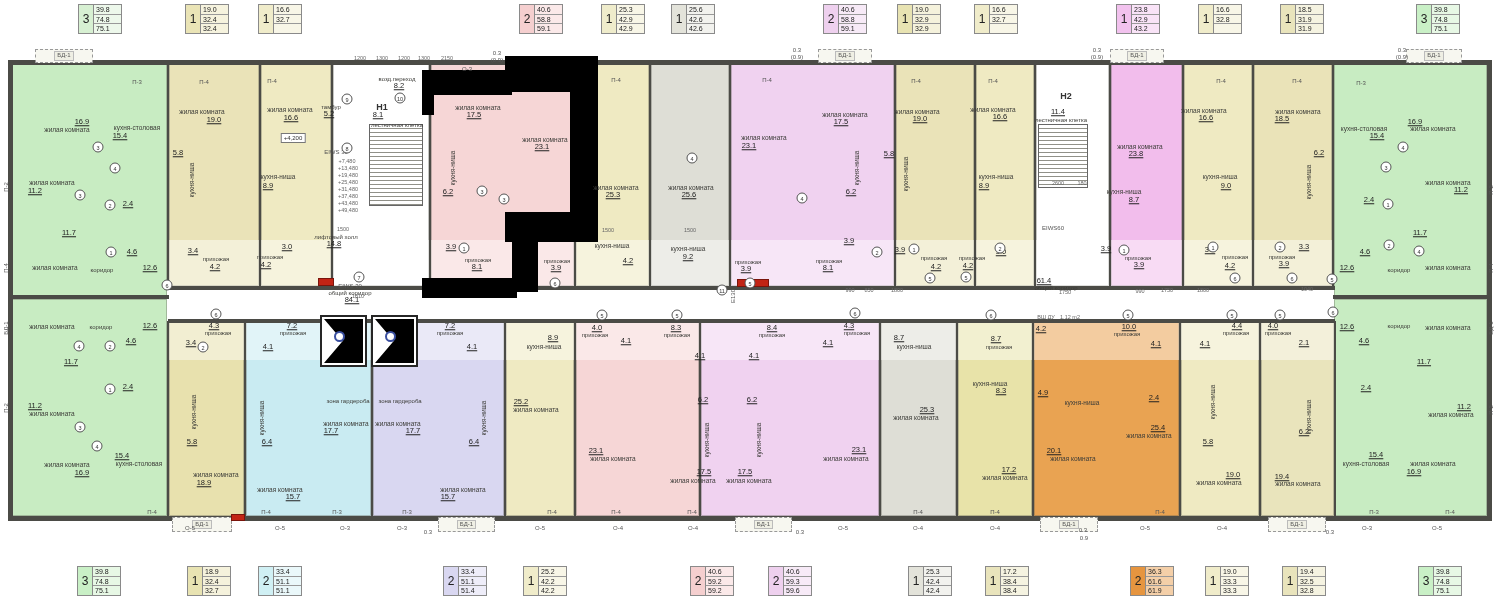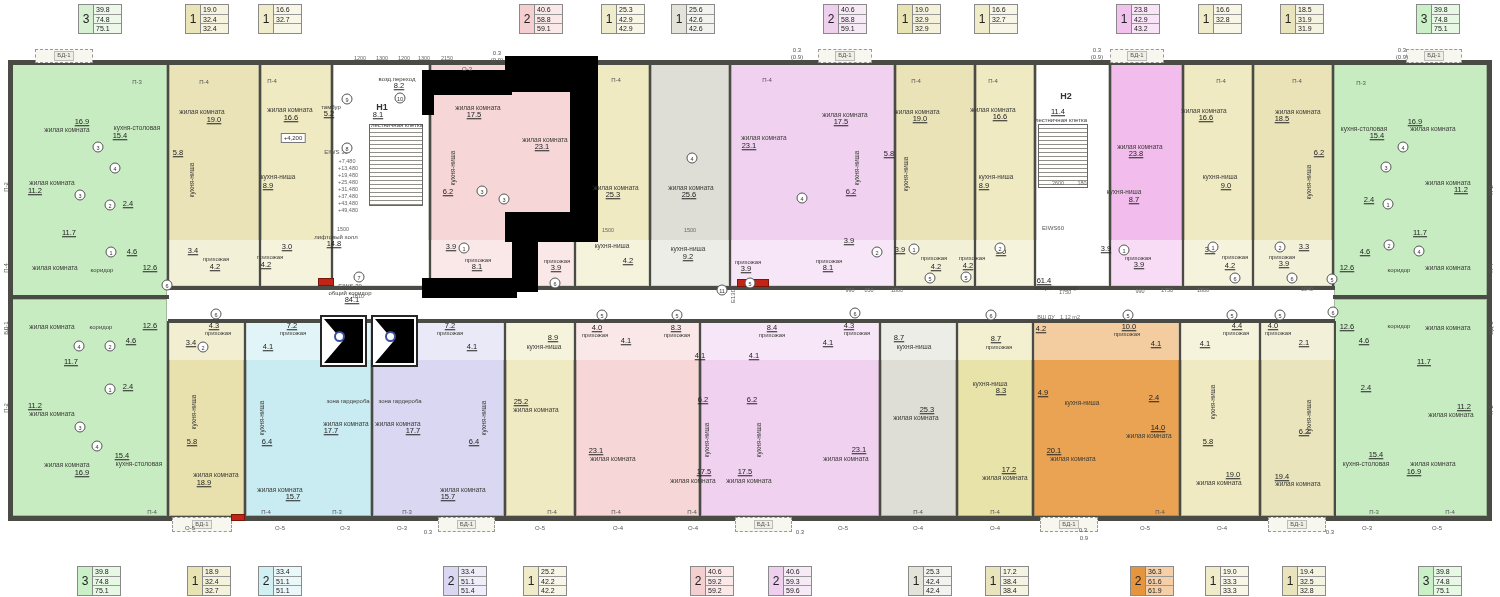--- a/index.html
+++ b/index.html
@@ -366,21 +366,21 @@
       <div class="lbl k-a" style="left: 1001px; top: 391px;">8.3</div>
       <div class="lbl k-a" style="left: 1009px; top: 470px;">17.2</div>
       <div class="lbl k-n" style="left: 1005px; top: 478px;">жилая комната</div>
       <div class="lbl k-a" style="left: 1041px; top: 329px;">4.2</div>
       <div class="lbl k-a" style="left: 1129px; top: 327px;">10.0</div>
       <div class="lbl k-m" style="left: 1127px; top: 334px;">прихожая</div>
       <div class="lbl k-a" style="left: 1156px; top: 344px;">4.1</div>
       <div class="lbl k-a" style="left: 1043px; top: 393px;">4.9</div>
       <div class="lbl k-n" style="left: 1082px; top: 403px;">кухня-ниша</div>
       <div class="lbl k-a" style="left: 1154px; top: 398px;">2.4</div>
-      <div class="lbl k-a" style="left: 1158px; top: 428px;">14.0</div>
+      <div class="lbl k-a" style="left: 1158px; top: 428px;">25.4</div>
       <div class="lbl k-n" style="left: 1149px; top: 436px;">жилая комната</div>
       <div class="lbl k-a" style="left: 1054px; top: 451px;">20.1</div>
       <div class="lbl k-n" style="left: 1073px; top: 459px;">жилая комната</div>
       <div class="lbl k-a" style="left: 1237px; top: 326px;">4.4</div>
       <div class="lbl k-m" style="left: 1236px; top: 333px;">прихожая</div>
       <div class="lbl k-a" style="left: 1205px; top: 344px;">4.1</div>
       <div class="lbl k-v" style="left: 1213px; top: 402px;">кухня-ниша</div>
       <div class="lbl k-a" style="left: 1208px; top: 442px;">5.8</div>
       <div class="lbl k-a" style="left: 1233px; top: 475px;">19.0</div>
       <div class="lbl k-n" style="left: 1219px; top: 483px;">жилая комната</div>

